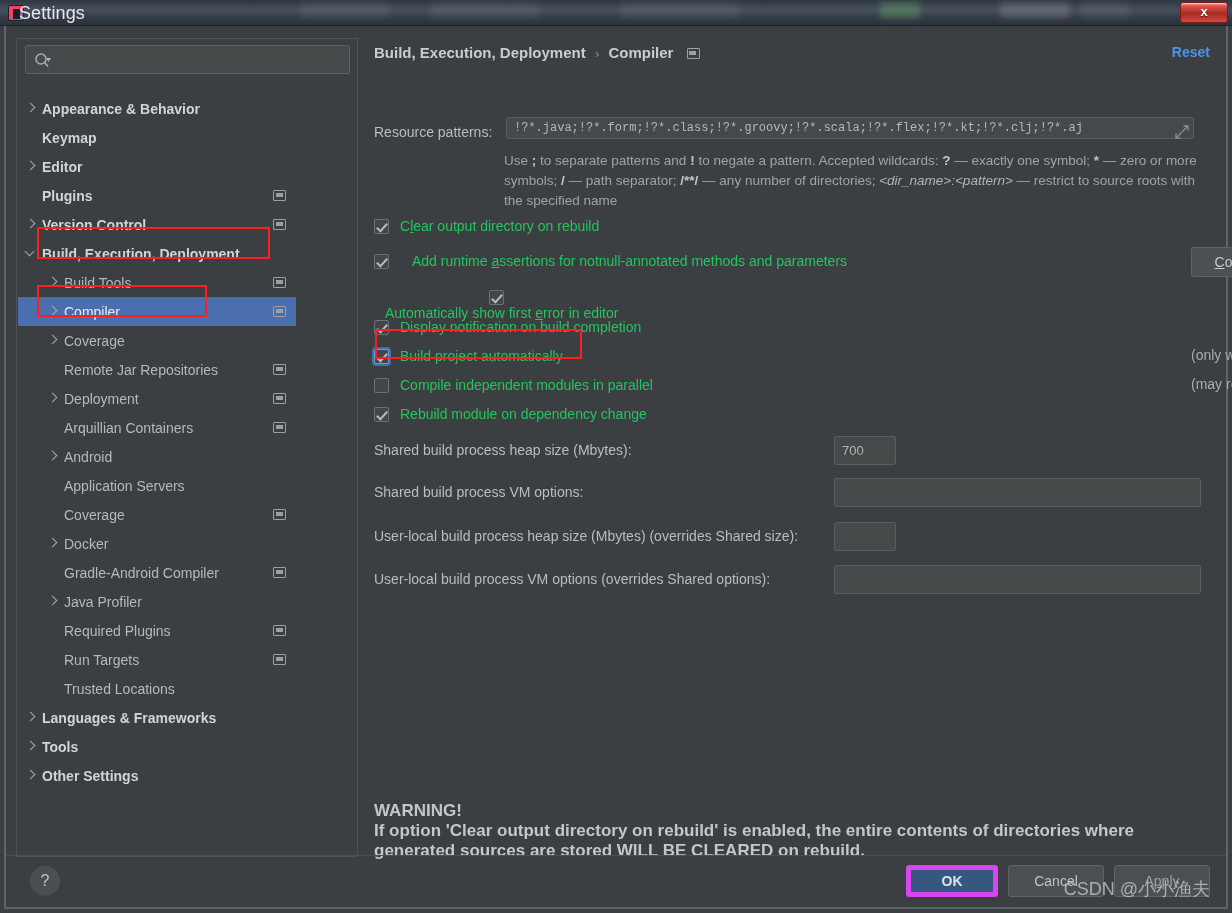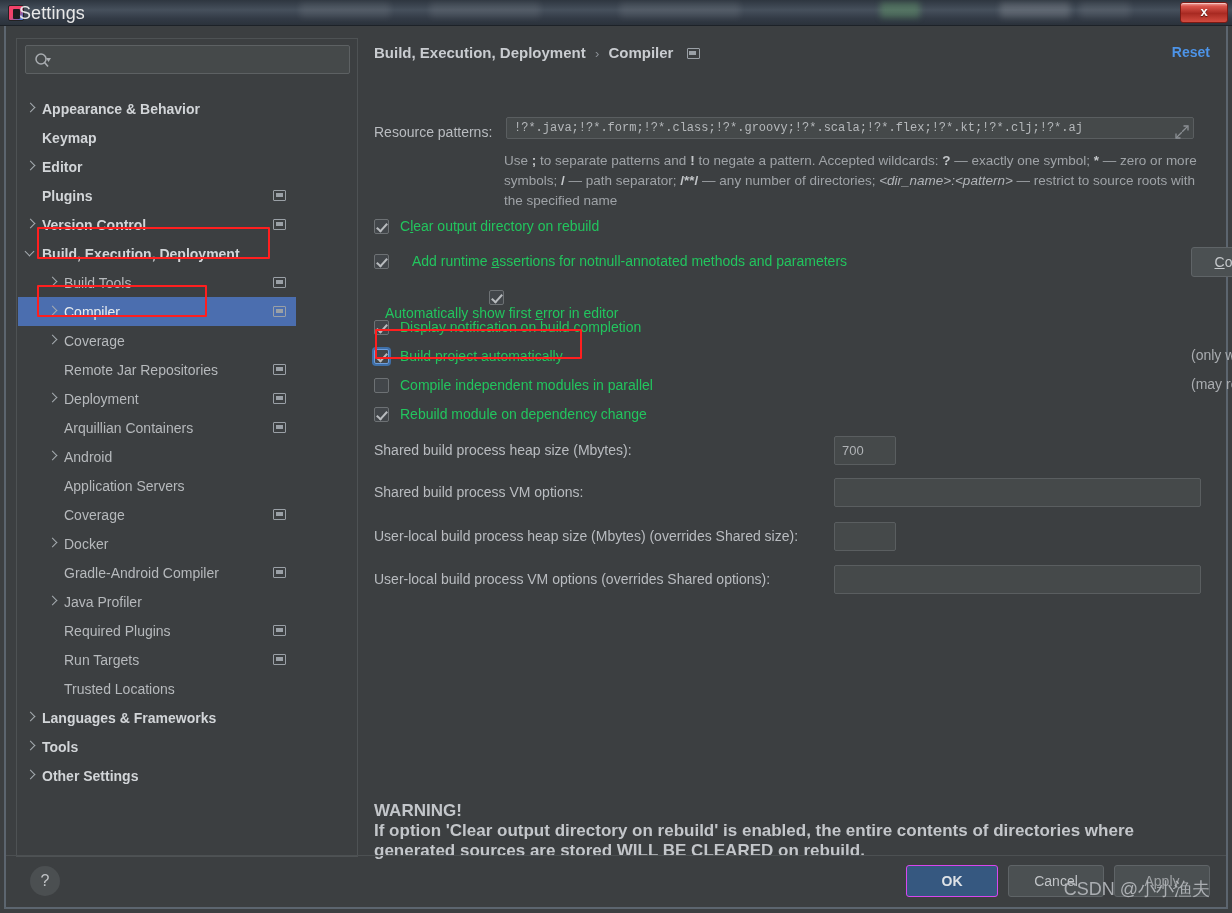--- a/index.html
+++ b/index.html
@@ -331,21 +331,21 @@
     background: #4b4f51;
     color: #c0c3c6;
     font-size: 16px;
     text-align: center; line-height: 30px;
     cursor: pointer;
   }
   #ok-btn {
     position: absolute; left: 900px; top: 9px;
     width: 92px; height: 32px;
     background: #365880;
-    border: 1px solid #d946ef;
+    border: 5px solid #d946ef;
     border-radius: 3px;
     color: #dfe3e7; font-size: 14px; font-weight: bold;
     cursor: pointer;
     font-family: "Liberation Sans", sans-serif;
   }
   #cancel-btn {
     position: absolute; left: 1002px; top: 9px;
     width: 96px; height: 32px;
     background: #4b5052;
     border: 1px solid #5f6467; border-radius: 3px;

